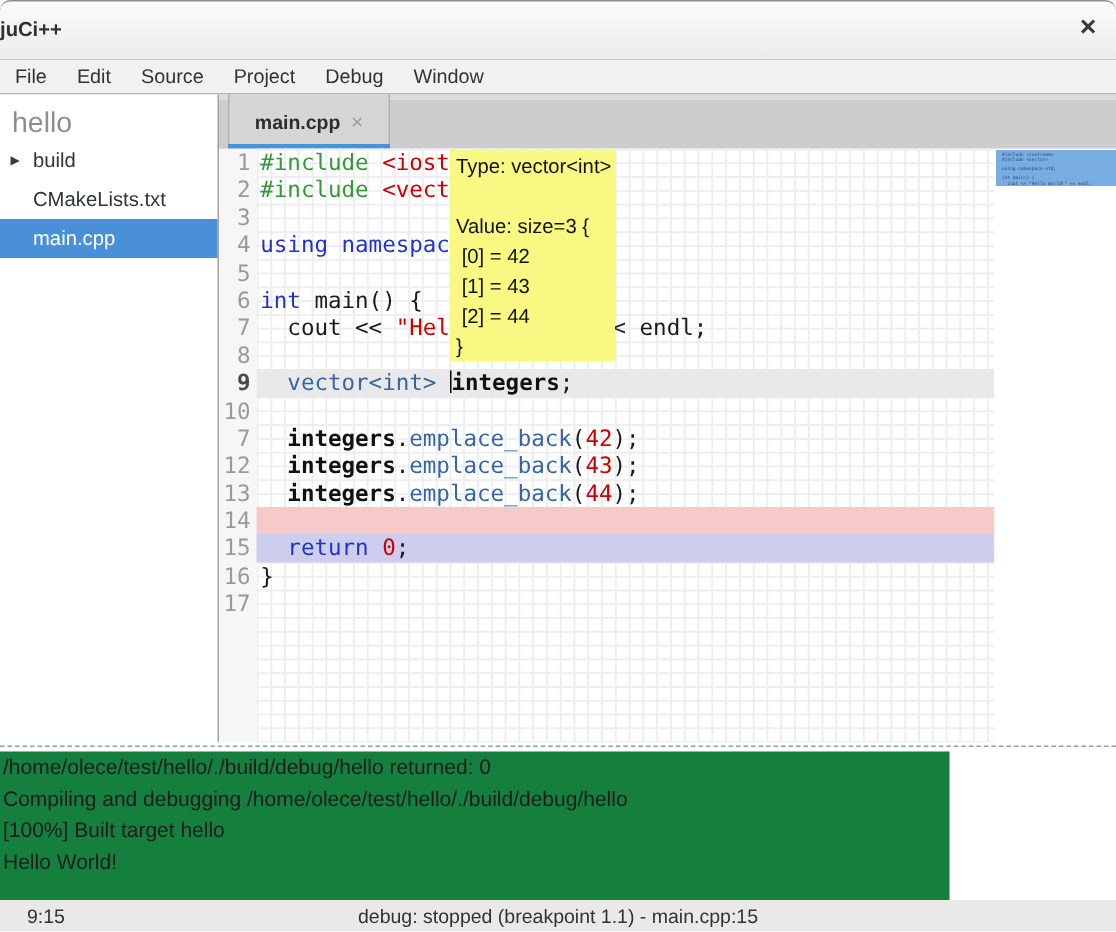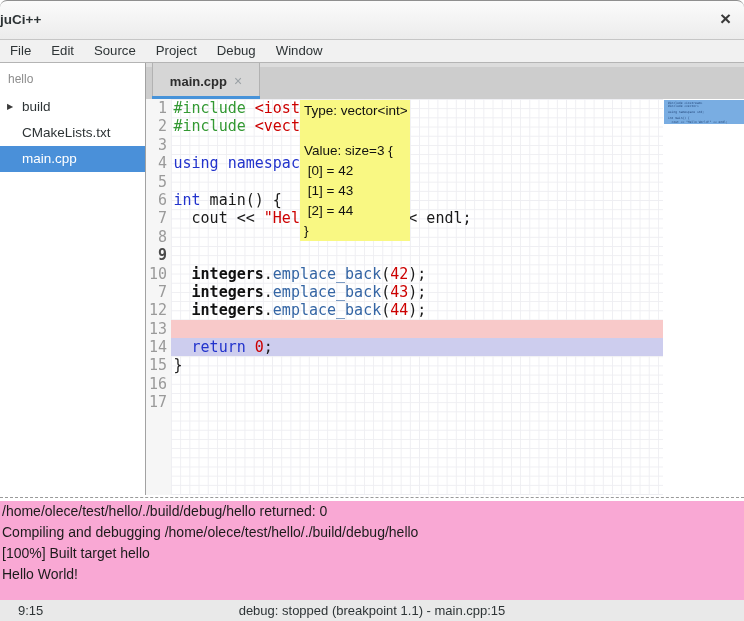--- a/index.html
+++ b/index.html
@@ -17,21 +17,21 @@
     font-weight:bold;color:#3a3a3a;cursor:default;}
 
   
   #menubar{left:0;top:40px;width:744px;height:22px;background:#f1f1f1;
     border-bottom:1px solid #b4b4b4;display:flex;align-items:center;}
   .menu-item{padding:0 10px;font-size:13.2px;line-height:22px;}
 
   
   #sidebar{left:0;top:63px;width:145px;height:432px;background:#fff;
     border-right:1px solid #a2a2a2;}
-  #project-label{padding:9px 0 0 8px;color:#8d8d8d;font-size:12px;height:22px;}
+  #project-label{padding:9px 0 0 8px;color:#8d8d8d;font-size:19px;height:22px;}
   .tree-row{height:26px;line-height:26px;font-size:13.5px;position:relative;
     padding-left:22px;white-space:nowrap;}
   .tree-row .expander{position:absolute;left:7px;top:0;font-size:8px;color:#3a3a3a;}
   .tree-row.selected{background:#4a90d9;color:#fff;}
 
   
   #tabbar{left:146px;top:63px;width:598px;height:36px;
     background:linear-gradient(#dcdcdc 0 4px,#cdcdcd 4px);
     border-bottom:1px solid #a5a5a5;}
   #tab{position:absolute;left:6px;top:0;width:106px;height:36px;background:#d6d6d6;
@@ -75,21 +75,21 @@
   
   #tooltip{left:300px;top:100px;width:110px;height:141px;background:#f9f883;
     font-size:13.5px;color:#111;z-index:6;padding:1px 0 16px 4px;box-sizing:border-box;}
   .tip-line{height:20px;line-height:20px;white-space:pre;}
 
   
   #splitter{left:0;top:495px;width:744px;height:6px;background:#fff;}
   #splitter .dash{position:absolute;left:0;top:2px;width:744px;border-top:1px dashed #9a9a9a;}
 
   
-  #terminal{left:0;top:501px;width:744px;height:99px;background:#f9a8d4;color:#1c1c1c;}
+  #terminal{left:0;top:501px;width:633px;height:99px;background:#15803d;color:#1c1c1c;}
   .term-line{height:21px;line-height:21px;font-size:14px;padding-left:2px;white-space:pre;}
 
   
   #statusbar{left:0;top:600px;width:744px;height:21px;background:#e9e9e9;}
   #status-time{position:absolute;left:18px;line-height:21px;font-size:13px;}
   #status-center{position:absolute;left:0;width:744px;text-align:center;line-height:21px;font-size:13px;}
 </style>
 </head>
 <body>
 
@@ -145,20 +145,21 @@
   </div>
 <div id="code-col" class="abs">
     <div class="crow"><span class="tok-pre">#include</span><span class="tok-pl"> </span><span class="tok-str">&lt;iostream&gt;</span></div>
     <div class="crow"><span class="tok-pre">#include</span><span class="tok-pl"> </span><span class="tok-str">&lt;vector&gt;</span></div>
     <div class="crow"></div>
     <div class="crow"><span class="tok-kw">using</span><span class="tok-pl"> </span><span class="tok-kw">namespace</span><span class="tok-pl"> std;</span></div>
     <div class="crow"></div>
     <div class="crow"><span class="tok-kw">int</span><span class="tok-pl"> main() {</span></div>
     <div class="crow"><span class="tok-pl">  cout &lt;&lt; </span><span class="tok-str">"Hello World!"</span><span class="tok-pl"> &lt;&lt; endl;</span></div>
     <div class="crow"></div>
+    <div class="crow hl-current"><span class="tok-pl">  </span><span class="tok-fn">vector&lt;int&gt;</span><span class="tok-pl"> </span><span class="caret"></span><span class="tok-var">integers</span><span class="tok-pl">;</span></div>
     <div class="crow"></div>
     <div class="crow"><span class="tok-pl">  </span><span class="tok-var">integers</span><span class="tok-pl">.</span><span class="tok-fn">emplace_back</span><span class="tok-pl">(</span><span class="tok-num">42</span><span class="tok-pl">);</span></div>
     <div class="crow"><span class="tok-pl">  </span><span class="tok-var">integers</span><span class="tok-pl">.</span><span class="tok-fn">emplace_back</span><span class="tok-pl">(</span><span class="tok-num">43</span><span class="tok-pl">);</span></div>
     <div class="crow"><span class="tok-pl">  </span><span class="tok-var">integers</span><span class="tok-pl">.</span><span class="tok-fn">emplace_back</span><span class="tok-pl">(</span><span class="tok-num">44</span><span class="tok-pl">);</span></div>
     <div class="crow hl-breakpoint"></div>
     <div class="crow hl-debug"><span class="tok-pl">  </span><span class="tok-kw">return</span><span class="tok-pl"> </span><span class="tok-num">0</span><span class="tok-pl">;</span></div>
     <div class="crow"><span class="tok-pl">}</span></div>
     <div class="crow"></div>
   </div>
 

